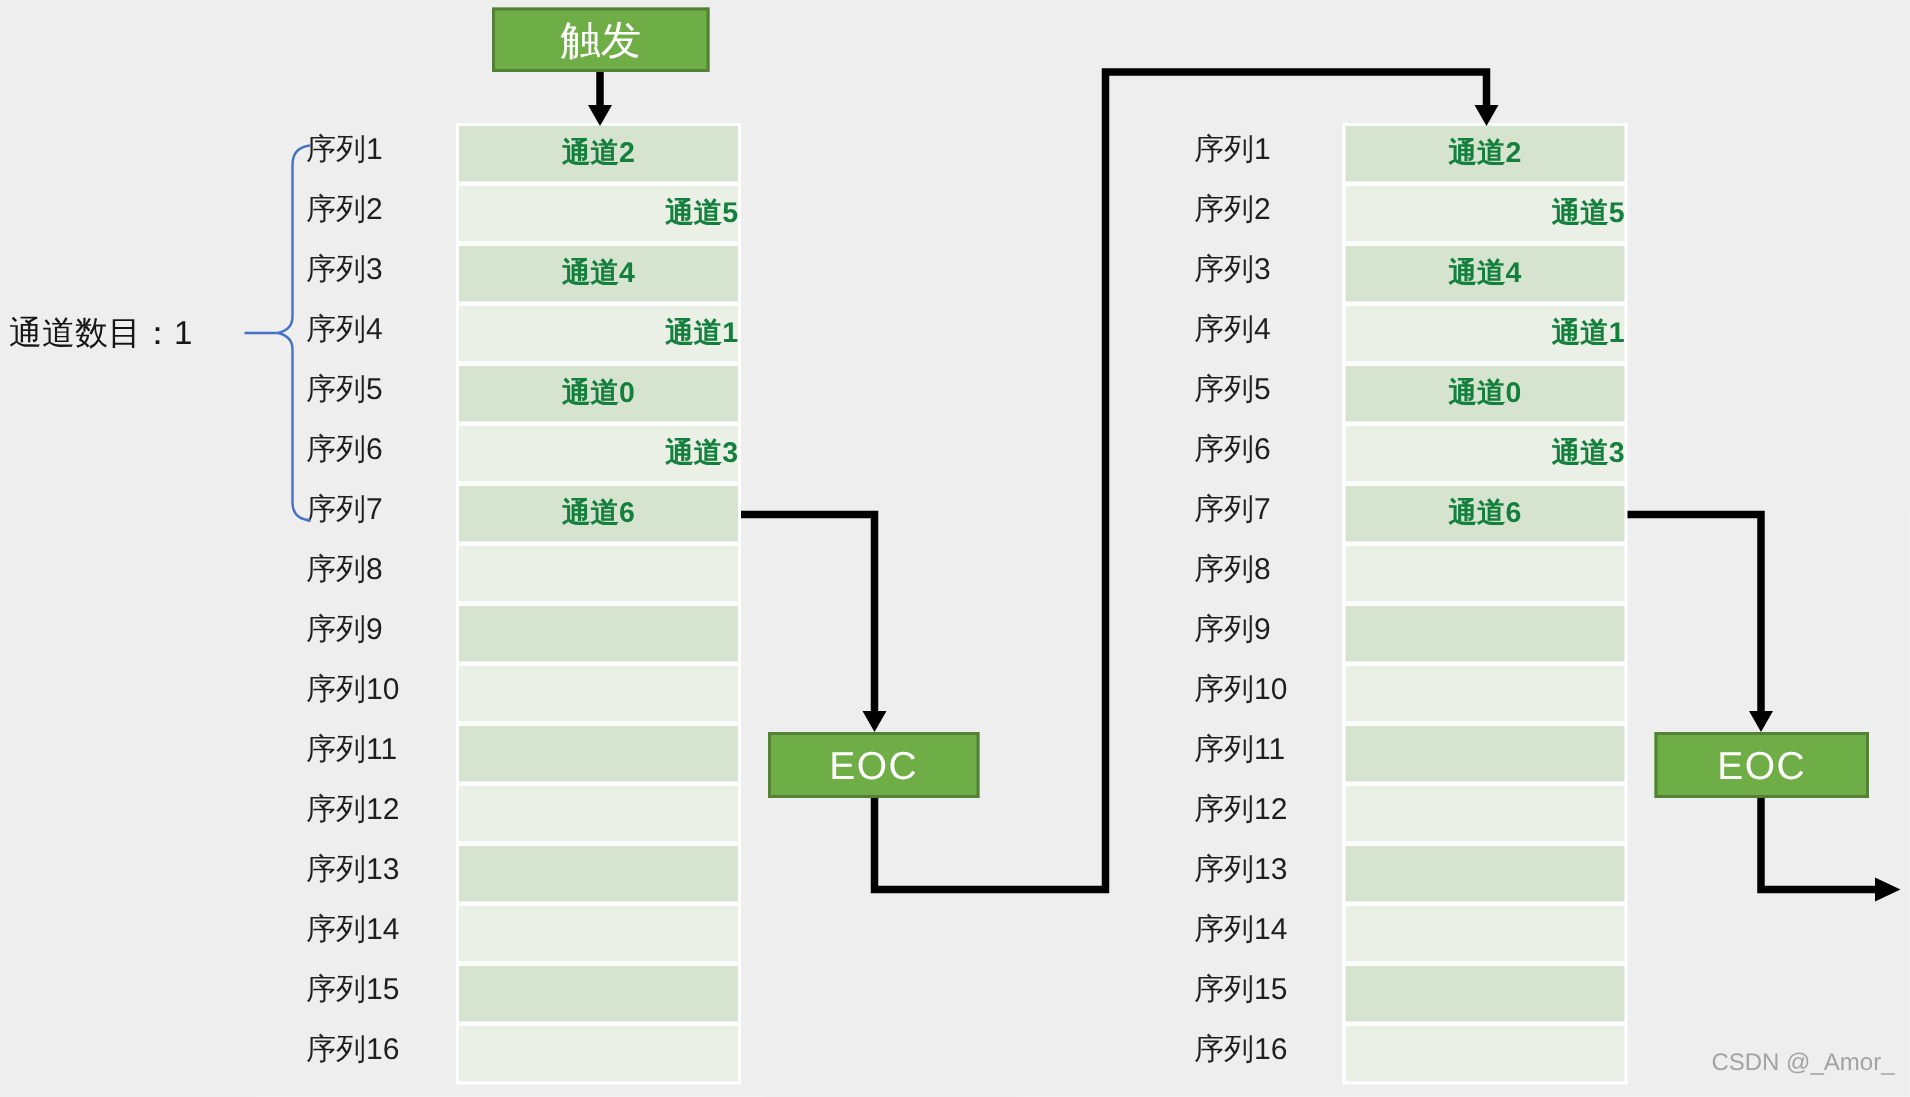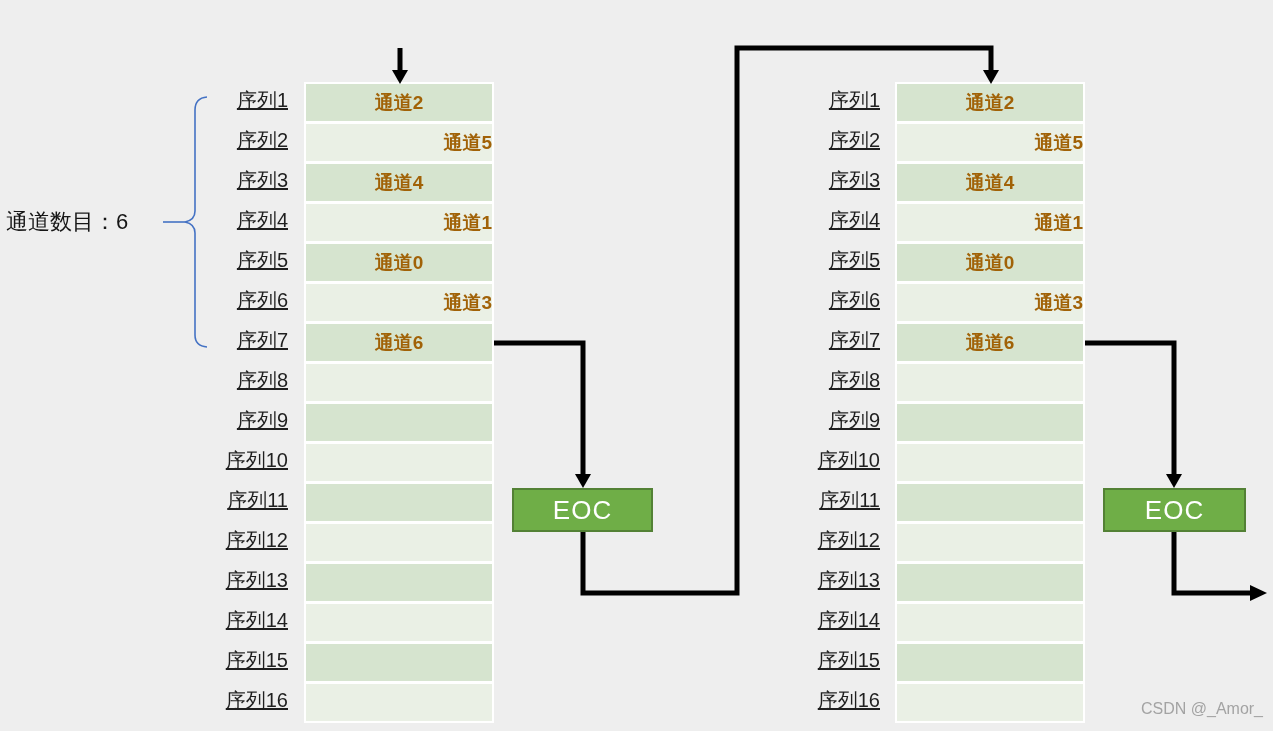--- a/index.html
+++ b/index.html
@@ -27,23 +27,21 @@
   }
   #trigger-box { left: 328px; top: 5px; width: 145px; height: 43px; font-size: 27px; }
   #eoc-left    { left: 512px; top: 488px; width: 141px; height: 44px; font-size: 26px; letter-spacing: 1px; }
   #eoc-right   { left: 1103px; top: 488px; width: 143px; height: 44px; font-size: 26px; letter-spacing: 1px; }
 
   
   .labels-col {
     position: absolute;
     top: 82px;
     width: 84px;
-    text-align: right;
     color: #1f1f1f;
-    text-decoration: underline;
   }
   #labels-left  { left: 204px; }
   #labels-right { left: 796px; }
   .seq-label {
     height: 37px;
     margin-bottom: 3px;
     line-height: 37px;
     font-size: 20px;
     white-space: nowrap;
   }
@@ -58,21 +56,21 @@
   }
   #cells-left  { left: 304px; }
   #cells-right { left: 895px; }
   .cell {
     height: 37px;
     margin-bottom: 3px;
     line-height: 37px;
     text-align: center;
     font-size: 19px;
     font-weight: bold;
-    color: #a16207;
+    color: #15803d;
   }
   .cell:last-child { margin-bottom: 0; }
   .cell.odd  { background: var(--row-dark, #d6e4cf); }
   .cell.even { background: var(--row-light, #eaf0e5); text-align: right; }
 
   
   #channel-count-label {
     position: absolute;
     left: 6px;
     top: 207px;
@@ -108,22 +106,23 @@
     bottom: 13px;
     font-size: 16px;
     color: var(--watermark-gray, #a3a3a3);
   }
 </style>
 </head>
 <body>
 
 <div id="page">
 
-
-  <div id="channel-count-label">通道数目：6</div>
+  <div id="trigger-box" class="green-box">触发</div>
+
+  <div id="channel-count-label">通道数目：1</div>
 
   <div id="labels-left" class="labels-col">
       <div class="seq-label">序列1</div>
       <div class="seq-label">序列2</div>
       <div class="seq-label">序列3</div>
       <div class="seq-label">序列4</div>
       <div class="seq-label">序列5</div>
       <div class="seq-label">序列6</div>
       <div class="seq-label">序列7</div>
       <div class="seq-label">序列8</div>

